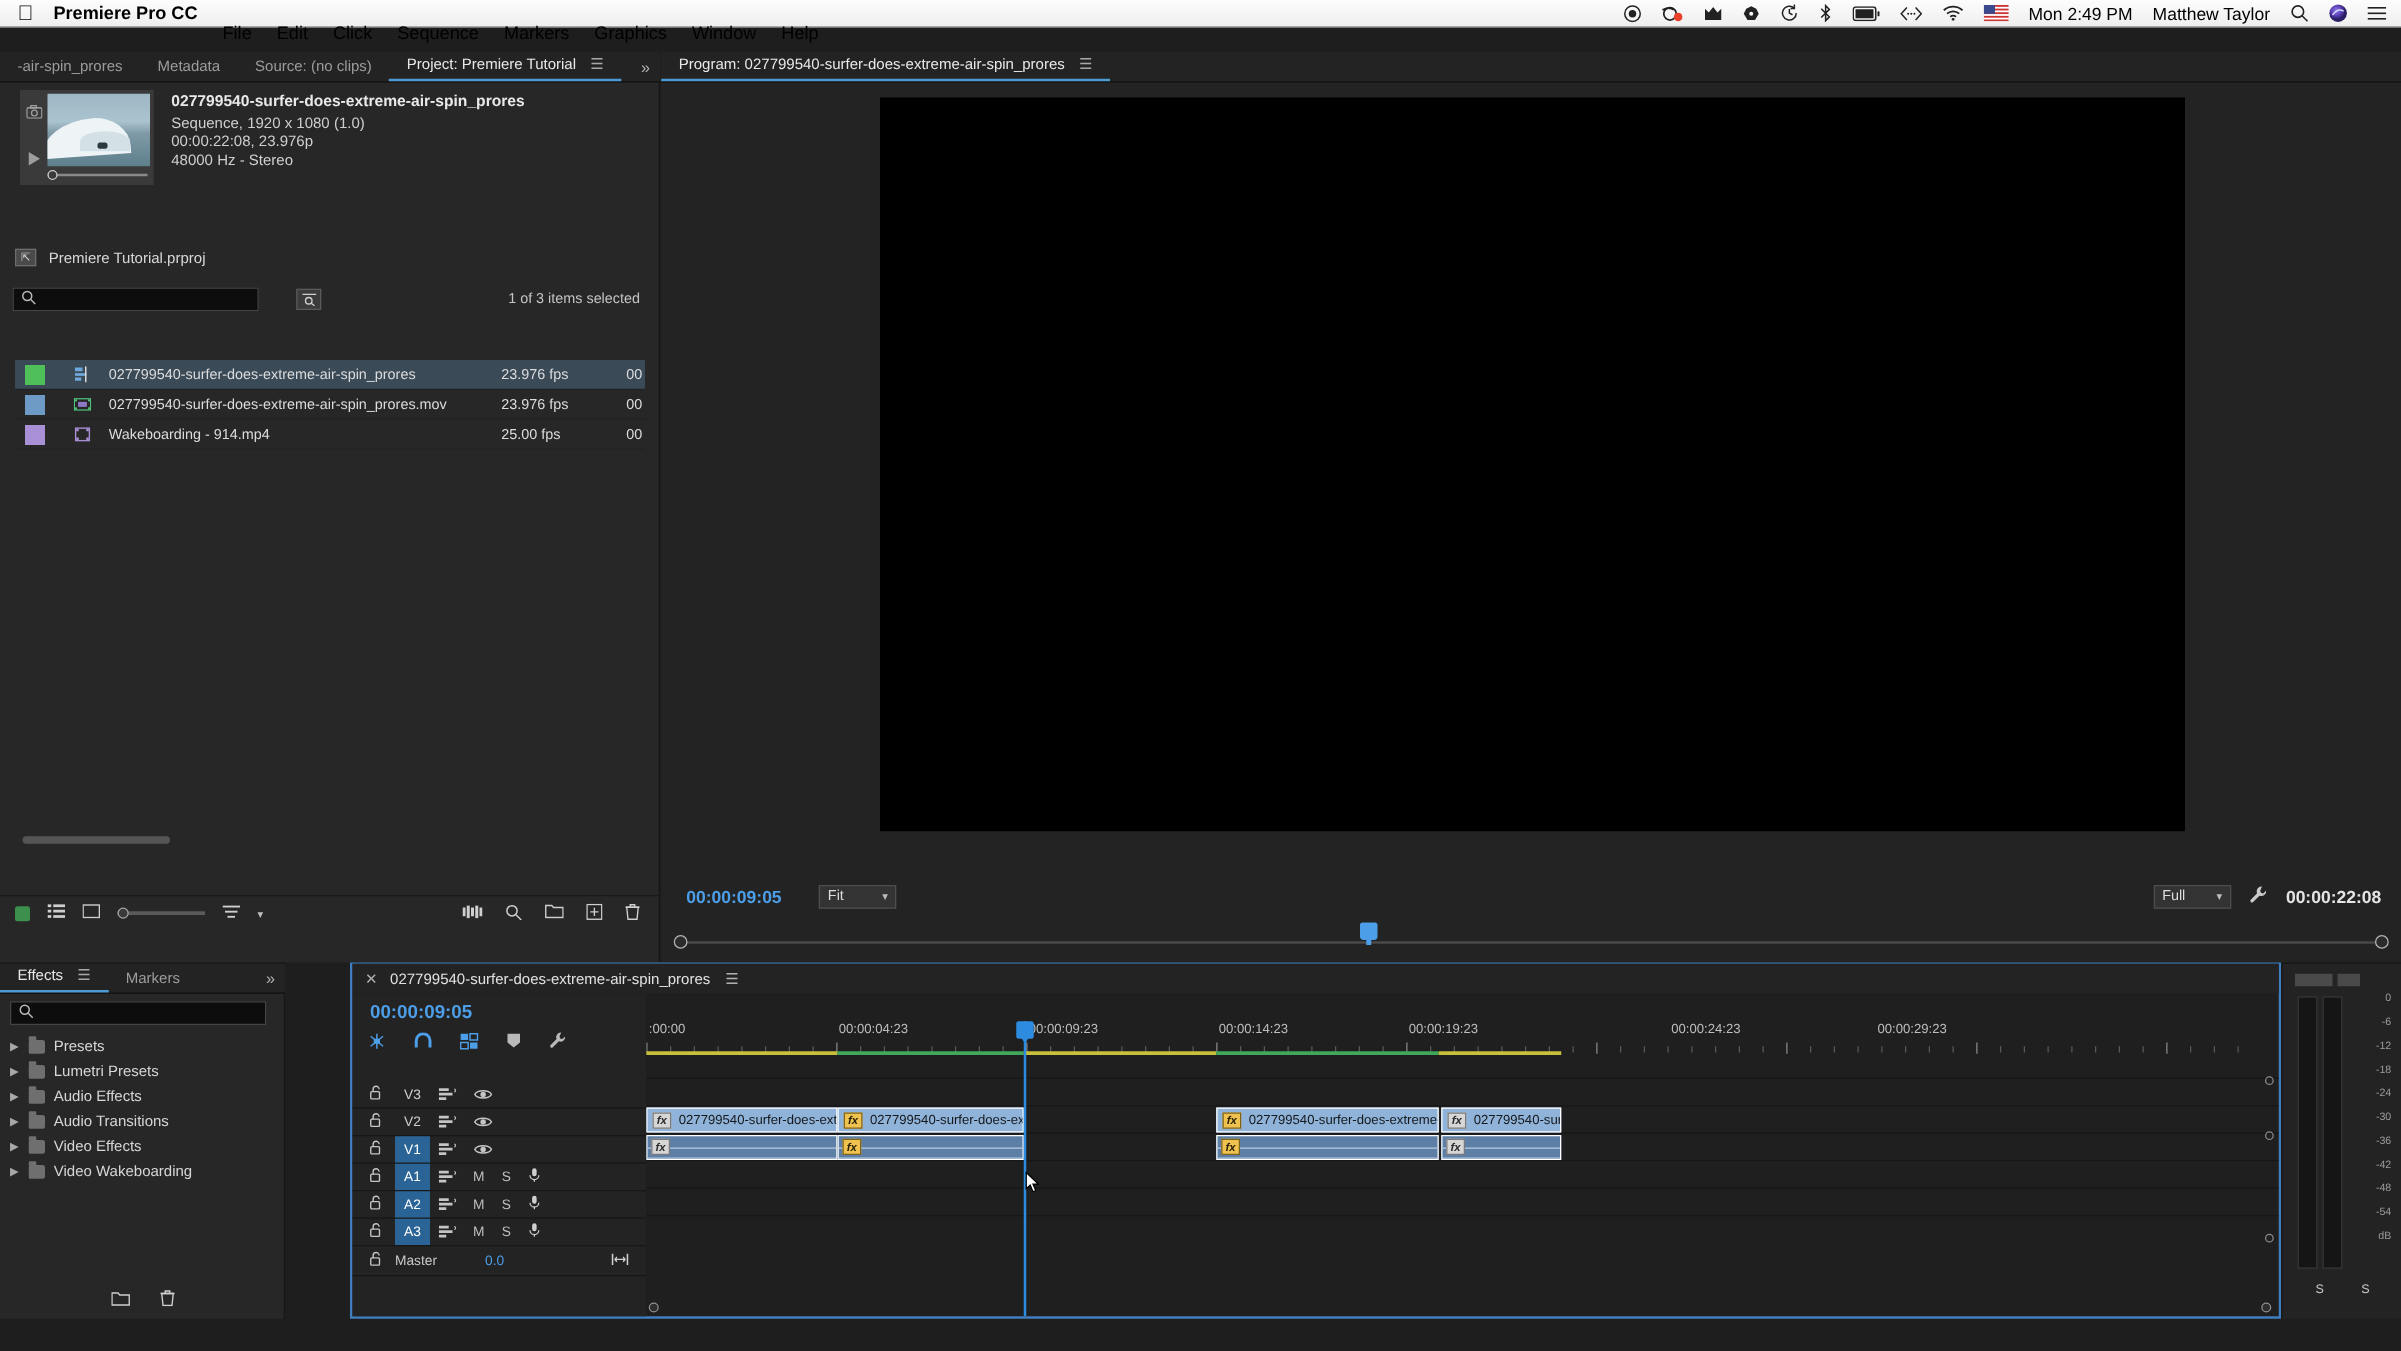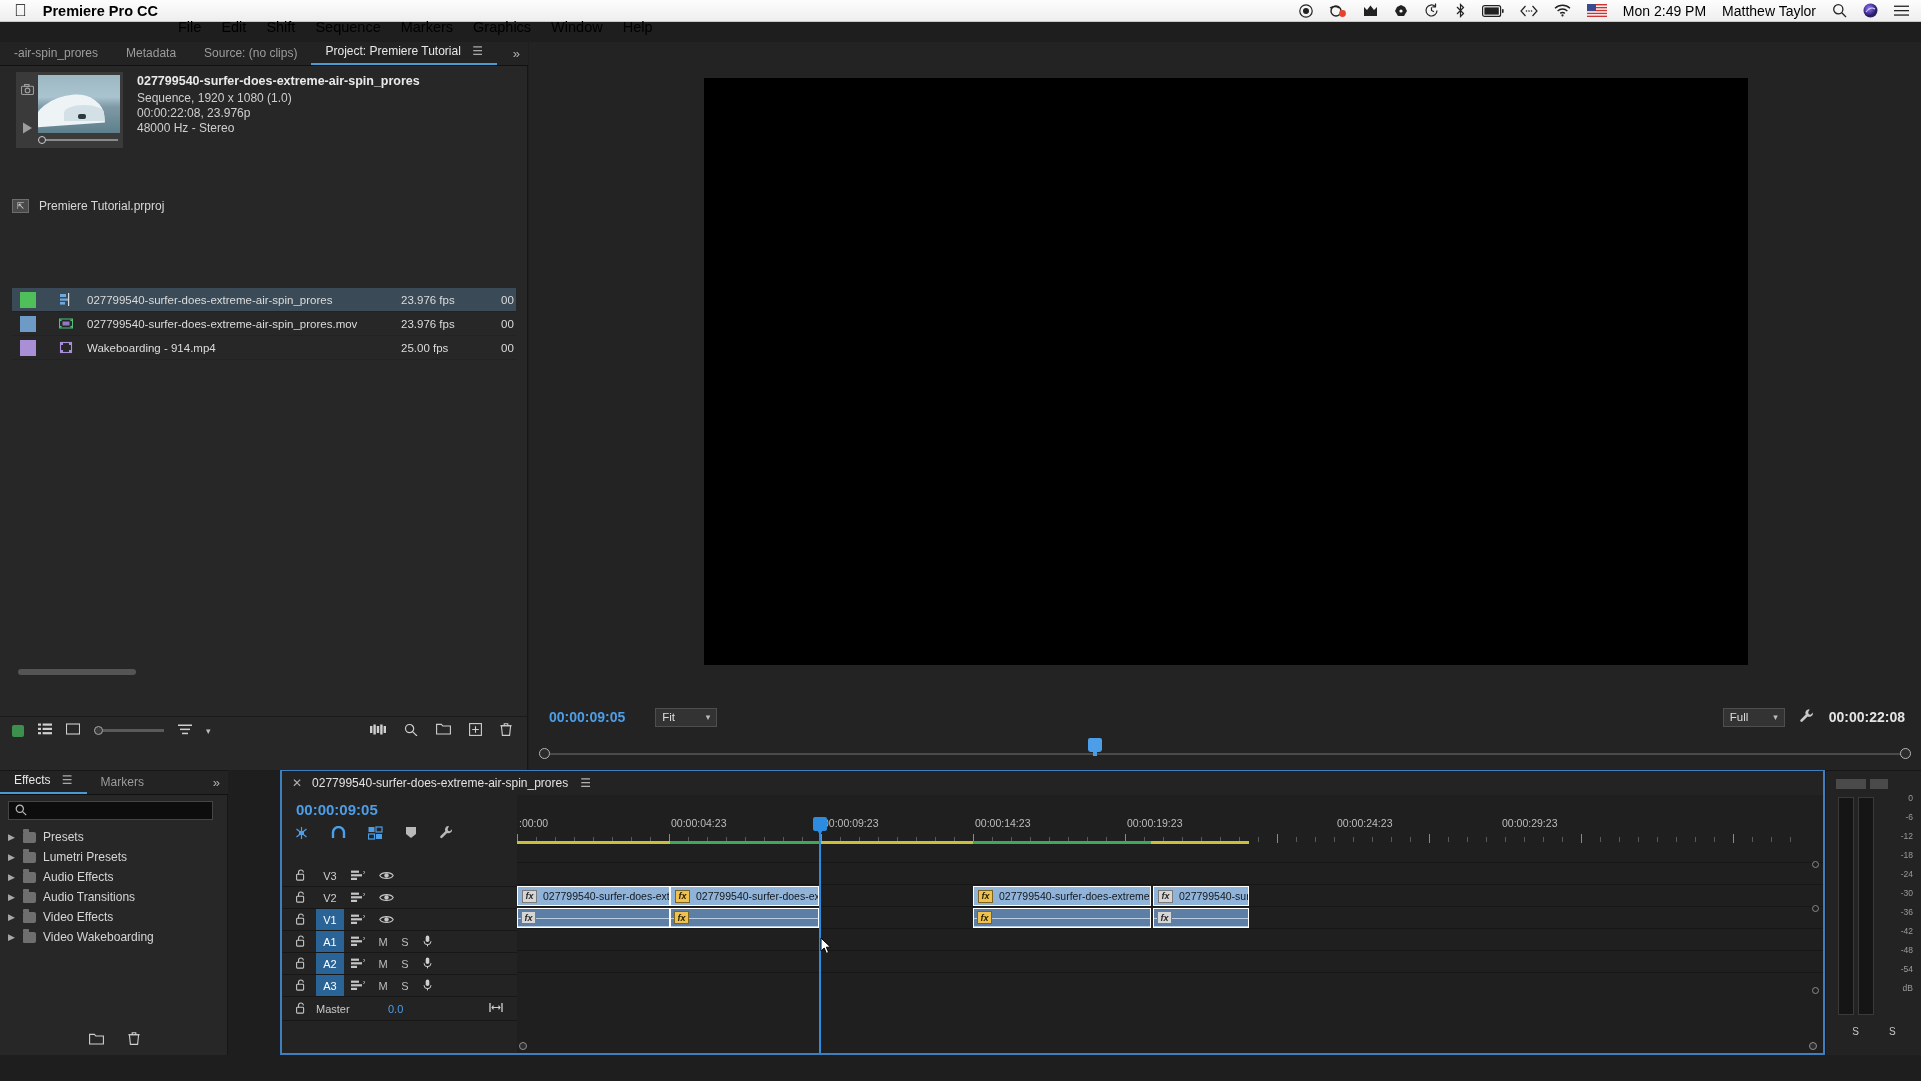--- a/index.html
+++ b/index.html
@@ -316,21 +316,21 @@
 </head>
 <body>
 
 <div class="app">
 
   <div class="macbar">
     <span class="apple"></span>
     <span class="appname">Premiere Pro CC</span>
     <span class="mitem">File</span>
     <span class="mitem">Edit</span>
-    <span class="mitem">Shift</span>
+    <span class="mitem">Click</span>
     <span class="mitem">Sequence</span>
     <span class="mitem">Markers</span>
     <span class="mitem">Graphics</span>
     <span class="mitem">Window</span>
     <span class="mitem">Help</span>
     <div class="right">
       <span class="ic">
         <svg width="14" height="14" viewBox="0 0 14 14">
             <circle cx="7" cy="7" r="6.2" fill="none" stroke="#222" stroke-width="1.2"></circle>
             <circle cx="7" cy="7" r="3" fill="#222"></circle>
@@ -483,20 +483,39 @@
         <div class="ln">00:00:22:08, 23.976p</div>
         <div class="ln">48000 Hz - Stereo</div>
       </div>
     </div>
 
     <div class="projroot">
       <div class="icn">⇱</div>
       <div class="lbl">Premiere Tutorial.prproj</div>
     </div>
 
+    <div class="searchrow">
+      <div class="searchbox">
+        <span class="mg">
+          <svg width="12" height="12" viewBox="0 0 12 12">
+              <circle cx="4.8" cy="4.8" r="3.6" fill="none" stroke="#b9b9b9" stroke-width="1.2"></circle>
+              <path d="M7.6 7.6 L11.2 11.2" stroke="#b9b9b9" stroke-width="1.2"></path>
+            </svg>
+        </span>
+        <input value="" placeholder="" style="">
+      </div>
+      <div class="findbtn">
+        <svg width="13" height="11" viewBox="0 0 13 11">
+            <path d="M1 1.4 L12 1.4" stroke="#cfcfcf" stroke-width="1"></path>
+            <circle cx="6" cy="6.6" r="2.6" fill="none" stroke="#cfcfcf" stroke-width="1.1"></circle>
+            <path d="M8 8.6 L10.6 10.6" stroke="#cfcfcf" stroke-width="1.1"></path>
+          </svg>
+      </div>
+      <div class="selcount">1 of 3 items selected</div>
+    </div>
 
 
     <div class="rows">
       <div class="row sel">
         <div class="swatch">
             <i style="background:#4fbf5a"></i>
           </div>
         <div class="nm">
           <span class="ficon" style="position:absolute;margin-left:-28px">
             <svg width="14" height="13" viewBox="0 0 14 13">
@@ -687,20 +706,26 @@
       <span>
         <svg width="12" height="13" viewBox="0 0 12 13">
             <path d="M1.4 2.8 L10.6 2.8 L9.6 12.4 L2.4 12.4 Z" fill="none" stroke="#cfcfcf" stroke-width="1.1"></path>
             <path d="M0.4 2.8 L11.6 2.8 M4.2 2.8 L4.2 0.8 L7.8 0.8 L7.8 2.8" fill="none" stroke="#cfcfcf" stroke-width="1.1"></path>
           </svg>
       </span>
     </div>
   </div>
 
   <div class="program">
+    <div class="tabbar prog-tabs">
+      <div class="tab active">
+        <span>Program: 027799540-surfer-does-extreme-air-spin_prores</span>
+        <span style="margin-left:8px;color:#a8a8a8">☰</span>
+      </div>
+    </div>
 
     <div class="monitor"></div>
 
     <div class="prog-ctlrow">
       <span class="tc-blue">00:00:09:05</span>
       <div class="dd">
         <span>Fit</span>
         <span class="cv">▾</span>
       </div>
       <div class="prog-right">

